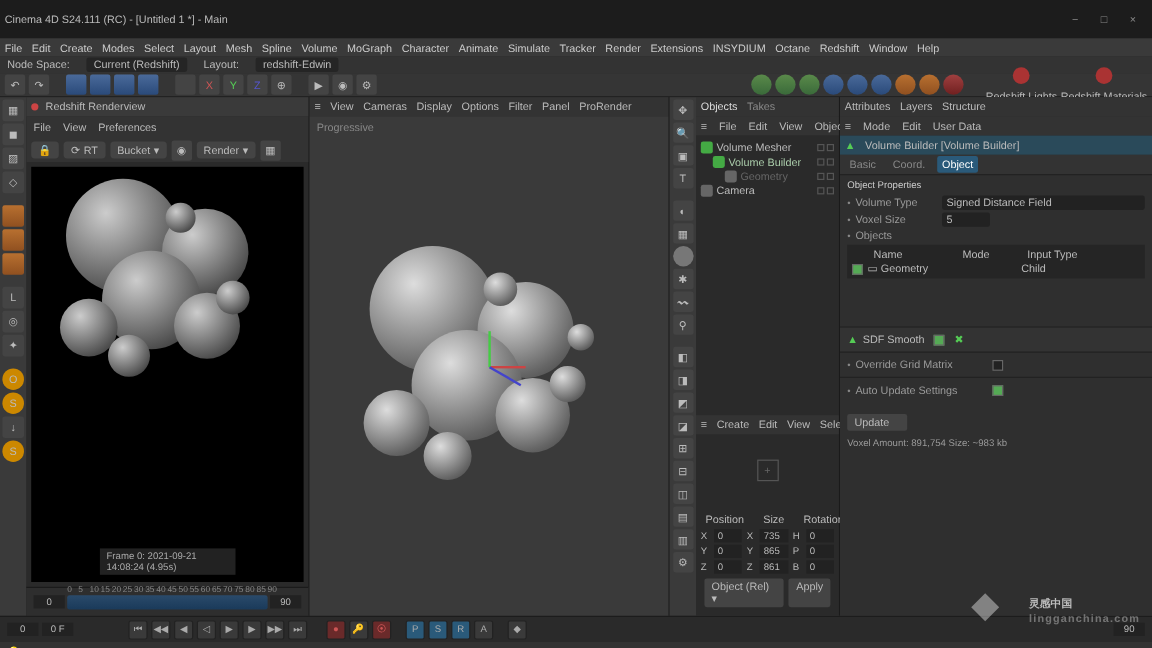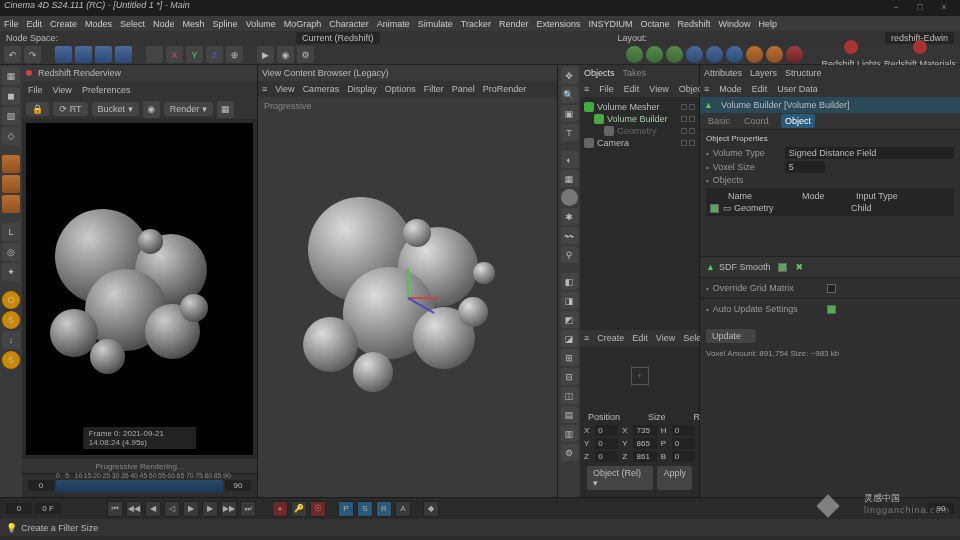--- a/index.html
+++ b/index.html
@@ -1,40 +1,40 @@
 <!DOCTYPE html>
 <html><head>
 <meta charset="utf-8">
 <style>
   * { margin:0; padding:0; box-sizing:border-box; font-family:Arial,sans-serif; font-size:9px; color:#bbb; }
   body { background:#2a2a2a; width:960px; height:540px; overflow:hidden; position:relative; }
-  .titlebar { height:16px; background:#1c1c1c; display:flex; align-items:flex-start; padding:0 4px;font-style:italic; }
+  .titlebar { height:32px; background:#1c1c1c; display:flex; align-items:center; padding:0 4px; }
   .titlebar .spacer{flex:1}
   .winbtn{width:24px;height:14px;display:flex;align-items:center;justify-content:center;color:#888;}
   .menubar{height:15px;background:#3a3a3a;display:flex;align-items:center;padding:0 4px;gap:8px}
   .menubar span{color:#ccc;cursor:default}
-  .topinfo{height:14px;background:#333;display:flex;align-items:center;justify-content:space-between;padding:0 6px;gap:0;color:#999}
+  .topinfo{height:14px;background:#333;display:flex;align-items:center;justify-content:flex-start;padding:0 6px;gap:14px;color:#999}
   .topinfo .field{background:#252525;padding:1px 6px;border-radius:2px}
   .icnrow{height:20px;background:#353535;display:flex;align-items:center;padding:0 4px;gap:3px;border-bottom:1px solid #222}
   .icn{width:17px;height:17px;background:#444;border-radius:2px;display:flex;align-items:center;justify-content:center}
   .icn.round{border-radius:50%}
   .icn.g1{background:linear-gradient(#5a8a4a,#3a6a3a)}
   .icn.b1{background:linear-gradient(#4a6a9a,#2a4a7a)}
   .icn.o1{background:linear-gradient(#b87030,#905020)}
   .icn.r1{background:linear-gradient(#a04040,#702020)}
   .workarea{display:flex;height:432px}
   .lefttools{width:22px;background:#3a3a3a;display:flex;flex-direction:column;padding:2px 0;gap:2px;align-items:center}
   .lefttools .icn{width:18px;height:18px}
   .leftpanel{width:236px;background:#2a2a2a;display:flex;flex-direction:column;border-right:1px solid #1a1a1a}
   .panelhdr{height:16px;background:#3a3a3a;display:flex;align-items:center;padding:0 4px;gap:6px;color:#999}
   .panelhdr .dot{width:6px;height:6px;background:#c44;border-radius:50%}
   .subhdr{height:18px;background:#333;display:flex;align-items:center;padding:0 6px;gap:10px}
   .toolbar2{height:20px;background:#333;display:flex;align-items:center;padding:0 4px;gap:4px}
   .pill{background:#444;border-radius:3px;padding:2px 6px;display:flex;align-items:center;gap:3px}
-  .renderview{flex:1;background:#000;margin:4px;position:relative;display:flex;align-items:center;justify-content:center}
+  .renderview{flex:1;background:#000;margin:4px;position:relative;display:flex;justify-content:center}
   .blob{position:relative;width:180px;height:180px}
   .sphere{position:absolute;border-radius:50%;background:radial-gradient(circle at 35% 30%,#ccc 0%,#999 30%,#555 70%,#222 100%)}
   .frameinfo{position:absolute;bottom:6px;left:50%;transform:translateX(-50%);background:#222;padding:2px 6px;color:#aaa;font-size:8px}
   .progress{height:14px;background:#333;display:flex;align-items:center;justify-content:center;color:#888;font-size:8px}
   .timeline{height:24px;background:#2e2e2e;display:flex;align-items:center;padding:0 6px;gap:2px;border-top:1px solid #1a1a1a}
   .tl-track{flex:1;height:12px;background:linear-gradient(#2a4a6a,#1a3a5a);border-radius:2px;position:relative}
   .tl-mark{position:absolute;top:-8px;font-size:7px;color:#888}
   .mainview{flex:1;background:#2a2a2a;display:flex;flex-direction:column;border-right:1px solid #1a1a1a}
   .vphdr{height:16px;background:#3a3a3a;display:flex;align-items:center;padding:0 4px;gap:8px}
   .vpmenu{height:16px;background:#333;display:flex;align-items:center;padding:0 4px;gap:8px}
@@ -53,38 +53,38 @@
   .tabrow .tab{color:#888}
   .tabrow .tab.active{color:#ddd}
   .objtree{flex:1;background:#2a2a2a;padding:4px;font-size:8px}
   .treeitem{display:flex;align-items:center;gap:3px;padding:1px 0}
   .treeitem .ticn{width:10px;height:10px;border-radius:2px}
   .ticn.green{background:#4a4}
   .ticn.grey{background:#666}
   .dotbox{display:flex;gap:2px;margin-left:auto}
   .dotbox .d{width:6px;height:6px;border:1px solid #555}
   .coords{background:#2a2a2a;padding:4px}
-  .coordhdr{display:flex;gap:28px;padding:2px 4px;color:#888;font-size:8px}
+  .coordhdr{display:flex;gap:16px;padding:2px 4px;color:#888;font-size:8px}
   .coordrow{display:flex;gap:4px;padding:1px 0;align-items:center}
   .coordrow span{width:10px;font-size:8px}
   .coordrow .val{width:30px;background:#222;padding:1px 3px;font-size:8px}
   .btnrow{display:flex;gap:4px;padding:3px;font-size:8px}
   .btn{background:#444;padding:2px 6px;border-radius:2px}
   .attribs{flex:1;background:#2f2f2f;display:flex;flex-direction:column}
   .attrhdr{height:16px;background:#333;display:flex;align-items:center;padding:0 4px;gap:8px;font-size:8px}
   .attrtabs{height:16px;background:#333;display:flex;align-items:center;padding:0 4px;gap:6px;font-size:8px}
   .attrtabs .t{padding:2px 4px;color:#888}
   .attrtabs .t.active{background:#2a5a7a;color:#fff;border-radius:2px}
   .section{padding:4px 6px;border-top:1px solid #222}
   .section .title{color:#ccc;margin-bottom:3px;font-size:8px}
   .proprow{display:flex;align-items:center;gap:4px;padding:1px 0;font-size:8px}
   .proprow .lbl{width:68px;color:#999}
   .proprow .inp{flex:1;background:#222;padding:1px 4px;border-radius:2px}
   .bullet::before{content:"• ";color:#888}
-  .watermark{position:absolute;right:10px;bottom:20px;color:rgba(255,255,255,0.4);font-size:18px;font-weight:normal;display:flex;align-items:flex-start;gap:22px;pointer-events:none}
+  .watermark{position:absolute;right:10px;bottom:20px;color:rgba(255,255,255,0.4);font-size:18px;font-weight:bold;display:flex;align-items:flex-end;gap:22px;pointer-events:none}
   .watermark .sub{font-size:9px;letter-spacing:1px;color:rgba(255,255,255,0.35)}
   .playbar{height:22px;background:#2a2a2a;display:flex;align-items:center;padding:0 6px;gap:3px;border-top:1px solid #1a1a1a}
   .statusbar{height:17px;background:#333;display:flex;align-items:center;padding:0 6px;color:#888}
   .chk{width:9px;height:9px;border:1px solid #666;background:#222;display:inline-block}
   .chk.on{background:#5a5}
   .pbtn{width:16px;height:16px;background:#3a3a3a;border:1px solid #222;border-radius:2px;display:flex;align-items:center;justify-content:center;font-size:8px;color:#aaa}
   .pbtn.blue{background:#2a5a7a}
   .pbtn.red{background:#6a2a2a;color:#c55}
   .tlnum{width:26px;background:#222;padding:1px 3px;font-size:8px;text-align:center}
   .rsitem{display:flex;flex-direction:column;align-items:center;gap:5px;font-size:7px;color:#888}
@@ -100,21 +100,21 @@
   <div class="winbtn">□</div>
   <div class="winbtn close">×</div>
 </div>
 
 <div class="menubar" id="menubar">
     <span>File</span>
     <span>Edit</span>
     <span>Create</span>
     <span>Modes</span>
     <span>Select</span>
-    <span>Node</span>
+    <span>Layout</span>
     <span>Mesh</span>
     <span>Spline</span>
     <span>Volume</span>
     <span>MoGraph</span>
     <span>Character</span>
     <span>Animate</span>
     <span>Simulate</span>
     <span>Tracker</span>
     <span>Render</span>
     <span>Extensions</span>
@@ -217,21 +217,20 @@
         <div class="sphere" style="width:72px;height:72px;left:85px;top:35px"></div>
         <div class="sphere" style="width:25px;height:25px;left:88px;top:30px"></div>
         <div class="sphere" style="width:82px;height:82px;left:35px;top:70px"></div>
         <div class="sphere" style="width:48px;height:48px;left:0px;top:110px"></div>
         <div class="sphere" style="width:55px;height:55px;left:95px;top:105px"></div>
         <div class="sphere" style="width:35px;height:35px;left:40px;top:140px"></div>
         <div class="sphere" style="width:28px;height:28px;left:130px;top:95px"></div>
       </div>
       <div class="frameinfo">Frame  0:  2021-09-21  14:08:24  (4.95s)</div>
     </div>
-    <div class="progress">Progressive Rendering...</div>
     <div class="timeline">
       <span class="tlnum">0</span>
       <div class="tl-track" id="tltrack">
           <span class="tl-mark" style="left: 0%;">0</span>
           <span class="tl-mark" style="left: 5.55556%;">5</span>
           <span class="tl-mark" style="left: 11.1111%;">10</span>
           <span class="tl-mark" style="left: 16.6667%;">15</span>
           <span class="tl-mark" style="left: 22.2222%;">20</span>
           <span class="tl-mark" style="left: 27.7778%;">25</span>
           <span class="tl-mark" style="left: 33.3333%;">30</span>
@@ -246,23 +245,20 @@
           <span class="tl-mark" style="left: 83.3333%;">75</span>
           <span class="tl-mark" style="left: 88.8889%;">80</span>
           <span class="tl-mark" style="left: 94.4444%;">85</span>
           <span class="tl-mark" style="left: 100%;">90</span>
         </div>
       <span class="tlnum">90</span>
     </div>
   </div>
 
   <div class="mainview">
-    <div class="vphdr">
-      <span>View    Content Browser (Legacy)</span>
-    </div>
     <div class="vpmenu" id="vpmenu">
         <span>≡</span>
         <span>View</span>
         <span>Cameras</span>
         <span>Display</span>
         <span>Options</span>
         <span>Filter</span>
         <span>Panel</span>
         <span>ProRender</span>
       </div>

